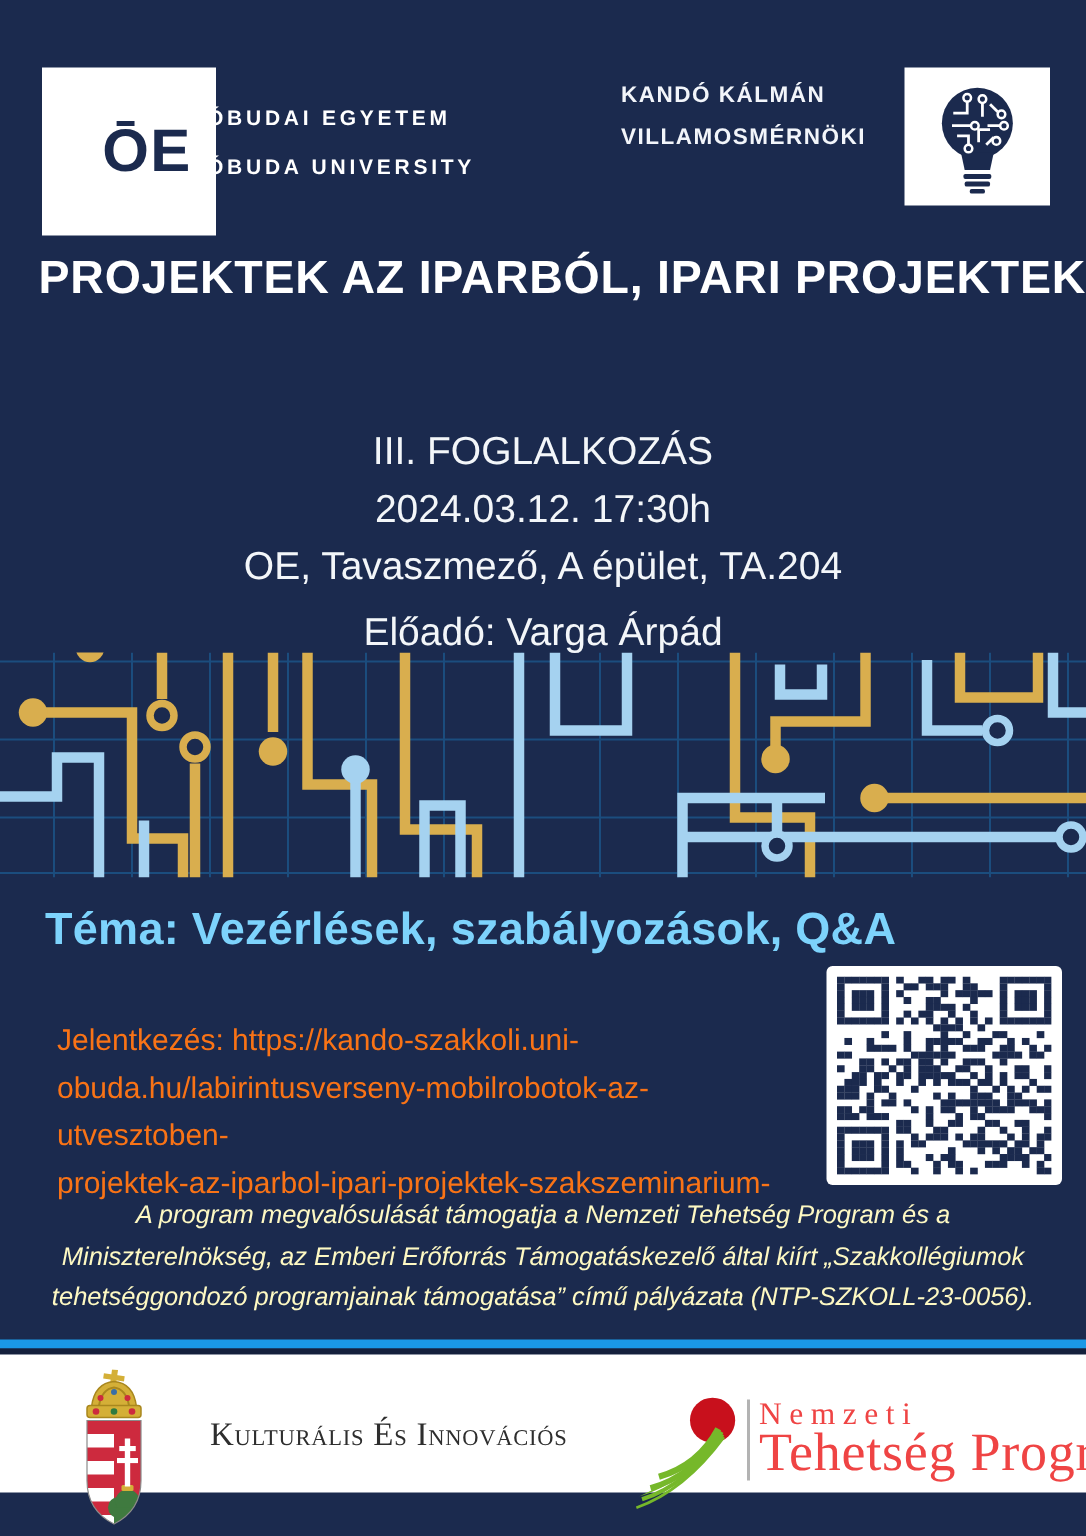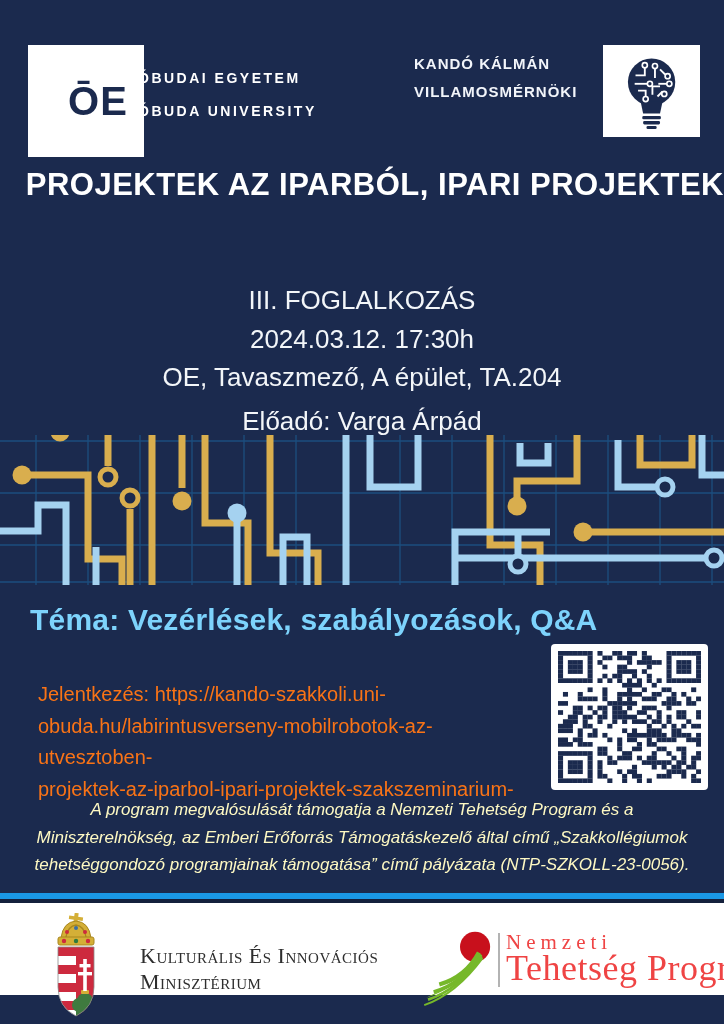--- a/index.html
+++ b/index.html
@@ -560,21 +560,21 @@
         <rect x="13" y="28" width="1.03" height="1.03"></rect>
         <rect x="16" y="28" width="1.03" height="1.03"></rect>
         <rect x="18" y="28" width="1.03" height="1.03"></rect>
         <rect x="27" y="28" width="1.03" height="1.03"></rect>
         <rect x="28" y="28" width="1.03" height="1.03"></rect>
       </svg>
   </div>
 
   <div class="abs funding">
     <div>A program megvalósulását támogatja a Nemzeti Tehetség Program és a</div>
-    <div>Miniszterelnökség, az Emberi Erőforrás Támogatáskezelő által című „Szakkollégiumok</div>
+    <div>Miniszterelnökség, az Emberi Erőforrás Támogatáskezelő által kiírt „Szakkollégiumok</div>
     <div>tehetséggondozó programjainak támogatása” című pályázata (NTP-SZKOLL-23-0056).</div>
   </div>
 
   <div class="abs sep-blue"></div>
   <div class="abs sep-dark"></div>
 
   <div class="abs footer">
 
     <svg class="arms" viewBox="0 0 92 106">
 
@@ -616,21 +616,20 @@
 
         <rect x="53.2" y="46" width="3.6" height="32" fill="#ffffff"></rect>
         <rect x="49.5" y="51" width="11" height="3.4" fill="#ffffff"></rect>
         <rect x="48" y="59" width="14" height="3.4" fill="#ffffff"></rect>
       </g>
       <path d="M28 34 H64 V74 Q64 94 46 103 Q28 94 28 74 Z" fill="none" stroke="#8a8a8a" stroke-width="0.8"></path>
     </svg>
 
     <div class="ministry">
       <div>Kulturális És Innovációs</div>
-      <div>Minisztérium</div>
     </div>
 
     <div class="ntp">
       <svg class="ntp-swoosh" viewBox="0 0 80 85">
         <circle cx="56" cy="20" r="16" fill="#c8101c"></circle>
         <path d="M4 74 Q34 66 62 30 Q40 58 8 72 Z" fill="#76b82a"></path>
         <g fill="none" stroke="#76b82a">
           <path d="M2 82 Q36 70 64 32" stroke-width="2"></path>
           <path d="M6 76 Q38 66 63 30" stroke-width="3"></path>
           <path d="M12 68 Q42 60 62 28" stroke-width="4"></path>

